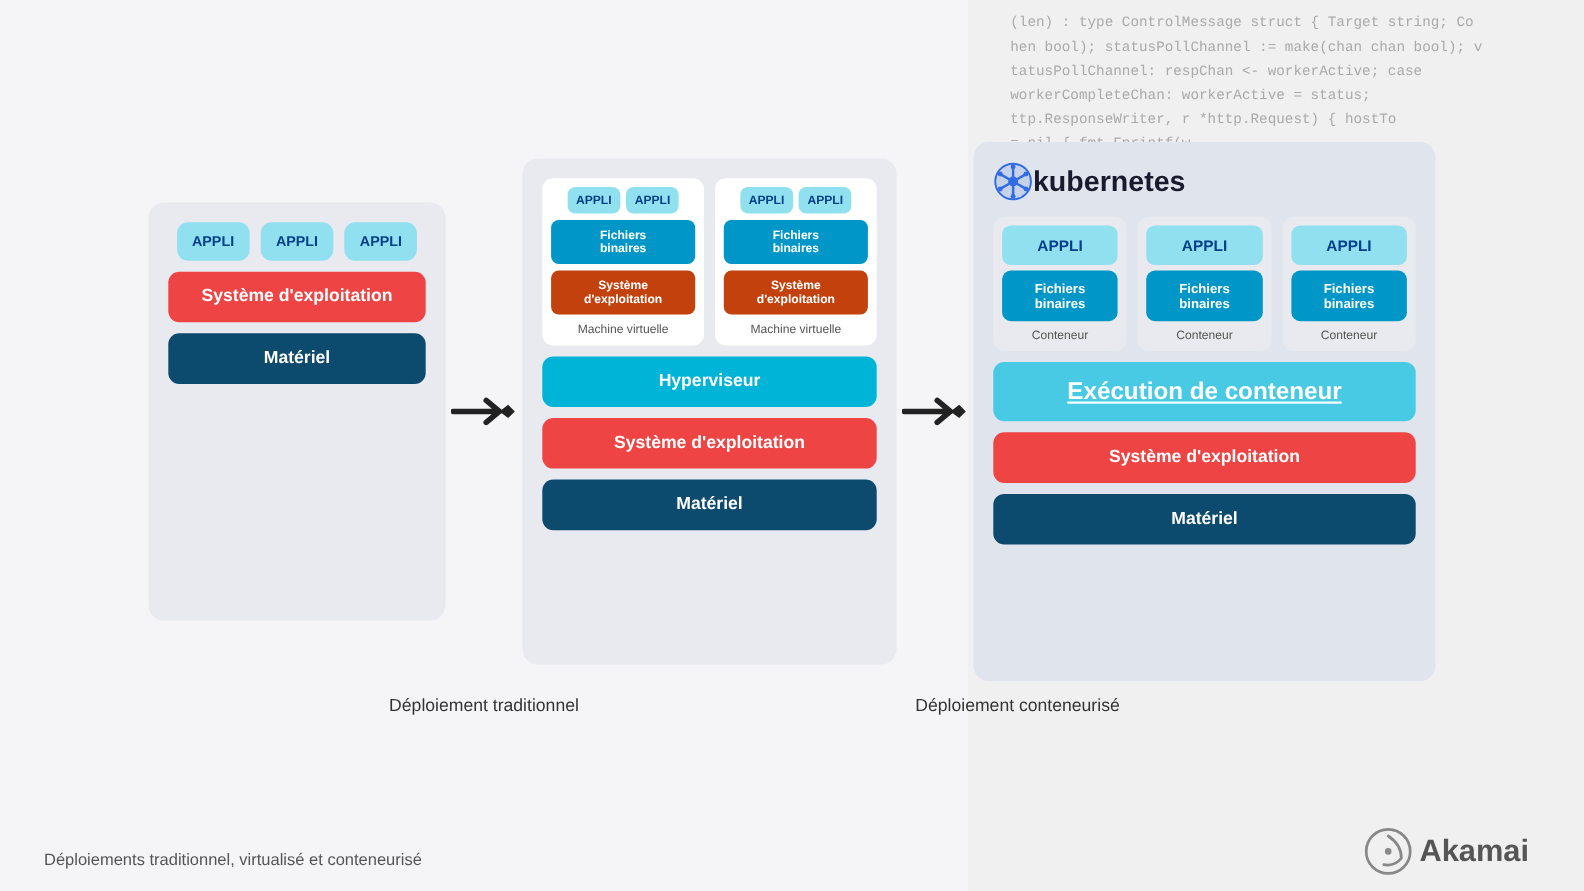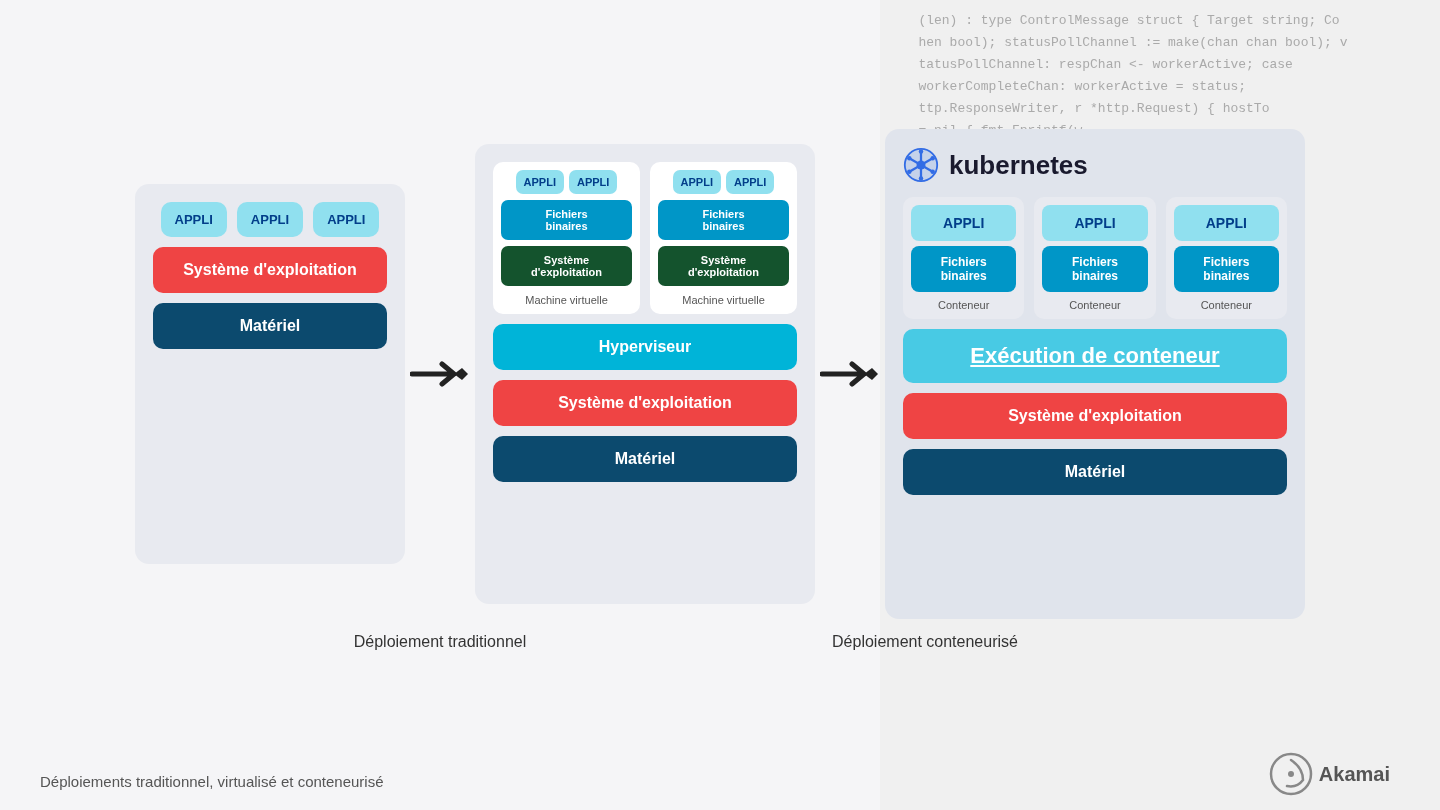--- a/index.html
+++ b/index.html
@@ -170,21 +170,21 @@
       align-items: center;
       justify-content: center;
       font-weight: 600;
       font-size: 11px;
       color: #fff;
       padding: 8px 4px;
       text-align: center;
     }
 
     .layer-mini-files { background: #0096c7; }
-    .layer-mini-os { background: #14532d; }
+    .layer-mini-os { background: #c2410c; }
 
     .vm-label {
       font-size: 11px;
       color: #555;
       margin-top: 2px;
     }
 
     
     .containers-row {
       display: flex;
@@ -229,21 +229,20 @@
     .container-label {
       font-size: 11px;
       color: #555;
       margin-top: 2px;
     }
 
     
     .k8s-header {
       display: flex;
       align-items: center;
-      gap: 10px;
       margin-bottom: 4px;
       align-self: flex-start;
     }
 
     .k8s-title {
       font-size: 26px;
       font-weight: 700;
       color: #1a1a2e;
     }
 
@@ -274,21 +273,21 @@
     .akamai-logo {
       position: absolute;
       bottom: 14px;
       right: 50px;
       display: flex;
       align-items: center;
       gap: 6px;
     }
 
     .akamai-text {
-      font-size: 20px;
+      font-size: 28px;
       font-weight: 600;
       color: #555;
     }
   </style>
 </head>
 <body>
 
 <div class="code-bg">
   &nbsp;&nbsp;&nbsp;(len) : type ControlMessage struct { Target string; Co<br>
   &nbsp;&nbsp;&nbsp;hen bool); statusPollChannel := make(chan chan bool); v<br>

